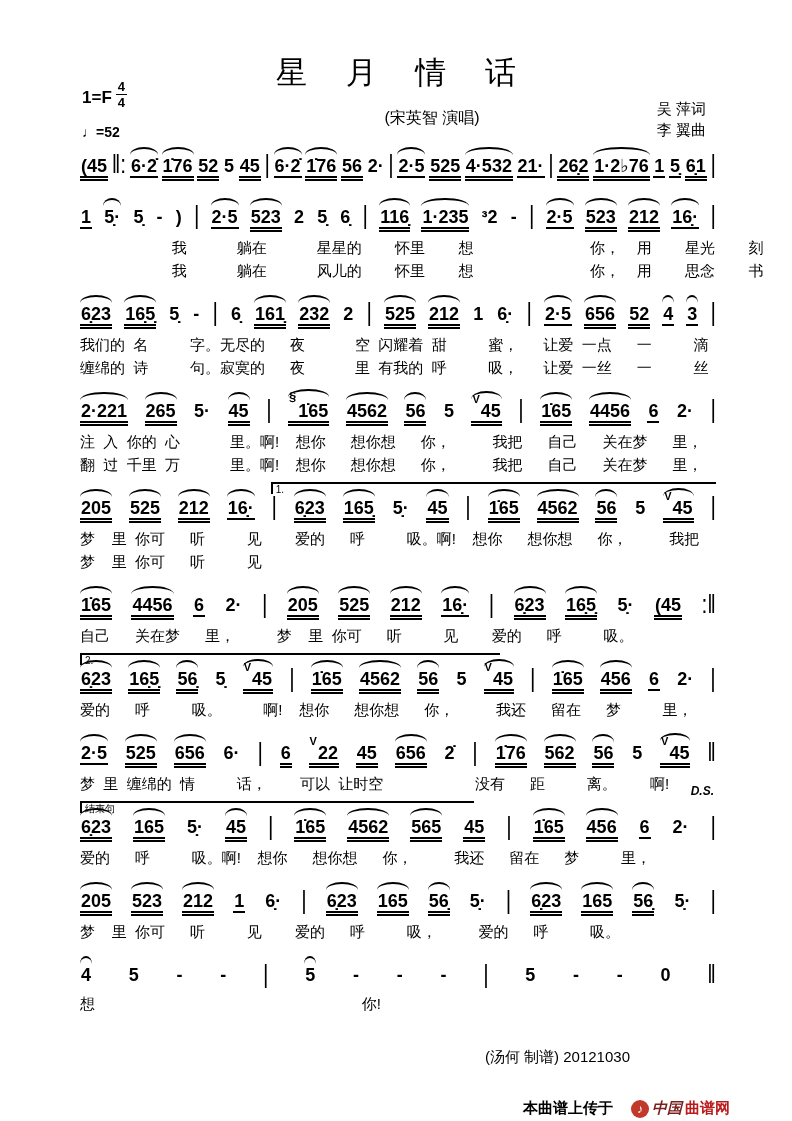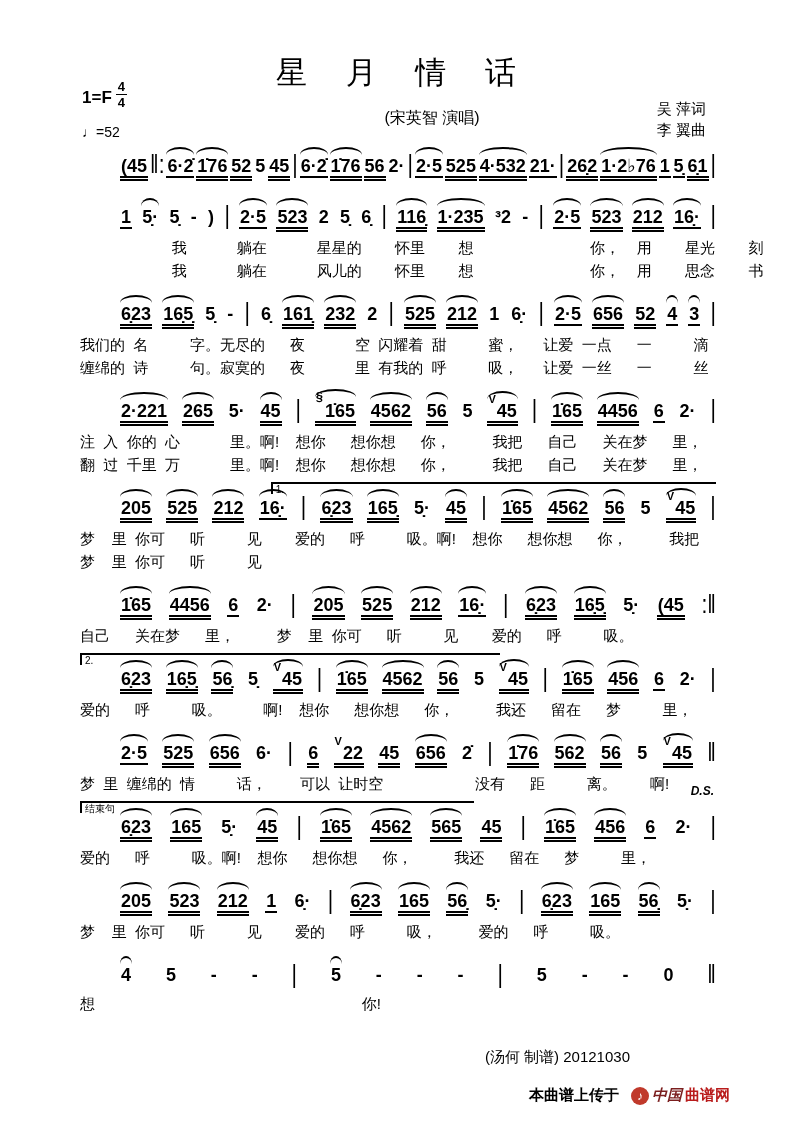--- a/index.html
+++ b/index.html
@@ -10,47 +10,47 @@
     font-family:"Liberation Sans","DejaVu Sans",sans-serif;
     color:#000;
     overflow:hidden;
     margin:0 auto;
   }
   
   .key-sig{position:absolute;left:82px;top:80px;font-size:17px;font-weight:bold;}
   .frac{display:inline-block;vertical-align:-4px;text-align:center;line-height:1;font-size:13px;font-weight:bold;margin-left:4px;}
   .frac span{display:block;}
   .frac .frac-line{width:11px;height:1px;background:#000;margin:1px auto;}
-  .tempo{position:absolute;left:82px;top:124px;font-size:14px;font-weight:normal;}
+  .tempo{position:absolute;left:82px;top:124px;font-size:14px;font-weight:bold;}
   .title{position:absolute;top:52px;left:0;width:100%;text-align:center;
          font-size:31px;font-weight:normal;letter-spacing:15px;padding-left:15px;box-sizing:border-box;}
   .subtitle{position:absolute;top:108px;left:0;width:100%;text-align:center;font-size:16px;padding-left:36px;}
   .credits{position:absolute;right:86px;top:98px;font-size:15px;line-height:21px;text-align:center;}
   
   .score{position:absolute;top:142px;left:80px;right:76px;}
   .system{position:relative;margin-bottom:8px;}
   .nrow{display:flex;justify-content:space-between;align-items:baseline;
-        padding:12px 0 7px 0;font-size:18px;font-weight:bold;line-height:1;margin-left:40px;}
+        padding:12px 0 7px 0;font-size:18px;font-weight:bold;line-height:1;}
   .note{position:relative;white-space:nowrap;padding:0 1px 1px 1px;}
   .u1{border-bottom:2px solid #000;}
   .u2{border-bottom:2px solid #000;}
   .u2::after{content:"";position:absolute;left:0;right:0;bottom:-5px;height:2px;background:#000;}
   .arc::before{content:"";position:absolute;left:0;right:0;top:-10px;height:8px;
         border-top:2px solid #000;border-radius:100% 100% 0 0 / 160% 160% 0 0;}
   .bar{font-size:21px;font-weight:normal;transform:scaleY(1.2);}
   .breath{font-size:11px;font-weight:bold;position:relative;top:-7px;margin-right:1px;}
   .mark{font-size:13px;font-weight:bold;position:relative;top:-9px;margin-right:2px;}
   .lyric{white-space:pre;font-size:15px;line-height:23px;font-weight:normal;}
   .volta{position:absolute;top:-2px;height:12px;border-top:2px solid #000;border-left:2px solid #000;
         font-size:10px;padding:0 0 0 3px;line-height:11px;box-sizing:border-box;}
   .ds{position:absolute;right:2px;bottom:-3px;font-size:12px;font-weight:bold;font-style:italic;}
   
   .credit{position:absolute;left:80px;right:76px;top:1048px;text-align:right;
         padding-right:86px;font-size:15px;}
-  .watermark{position:absolute;right:62px;bottom:16px;display:flex;align-items:center;gap:12px;
+  .watermark{position:absolute;right:62px;bottom:3px;display:flex;align-items:center;gap:18px;
         font-size:15px;font-weight:bold;}
   .logo{display:flex;align-items:center;gap:3px;}
   .logo-icon{width:18px;height:18px;border-radius:50%;color:#fff;
         display:flex;align-items:center;justify-content:center;font-size:12px;font-weight:bold;}
   .brand-cn{font-style:italic;}
   .brand-rest{font-weight:bold;}
 </style>
 </head>
 <body>
 

